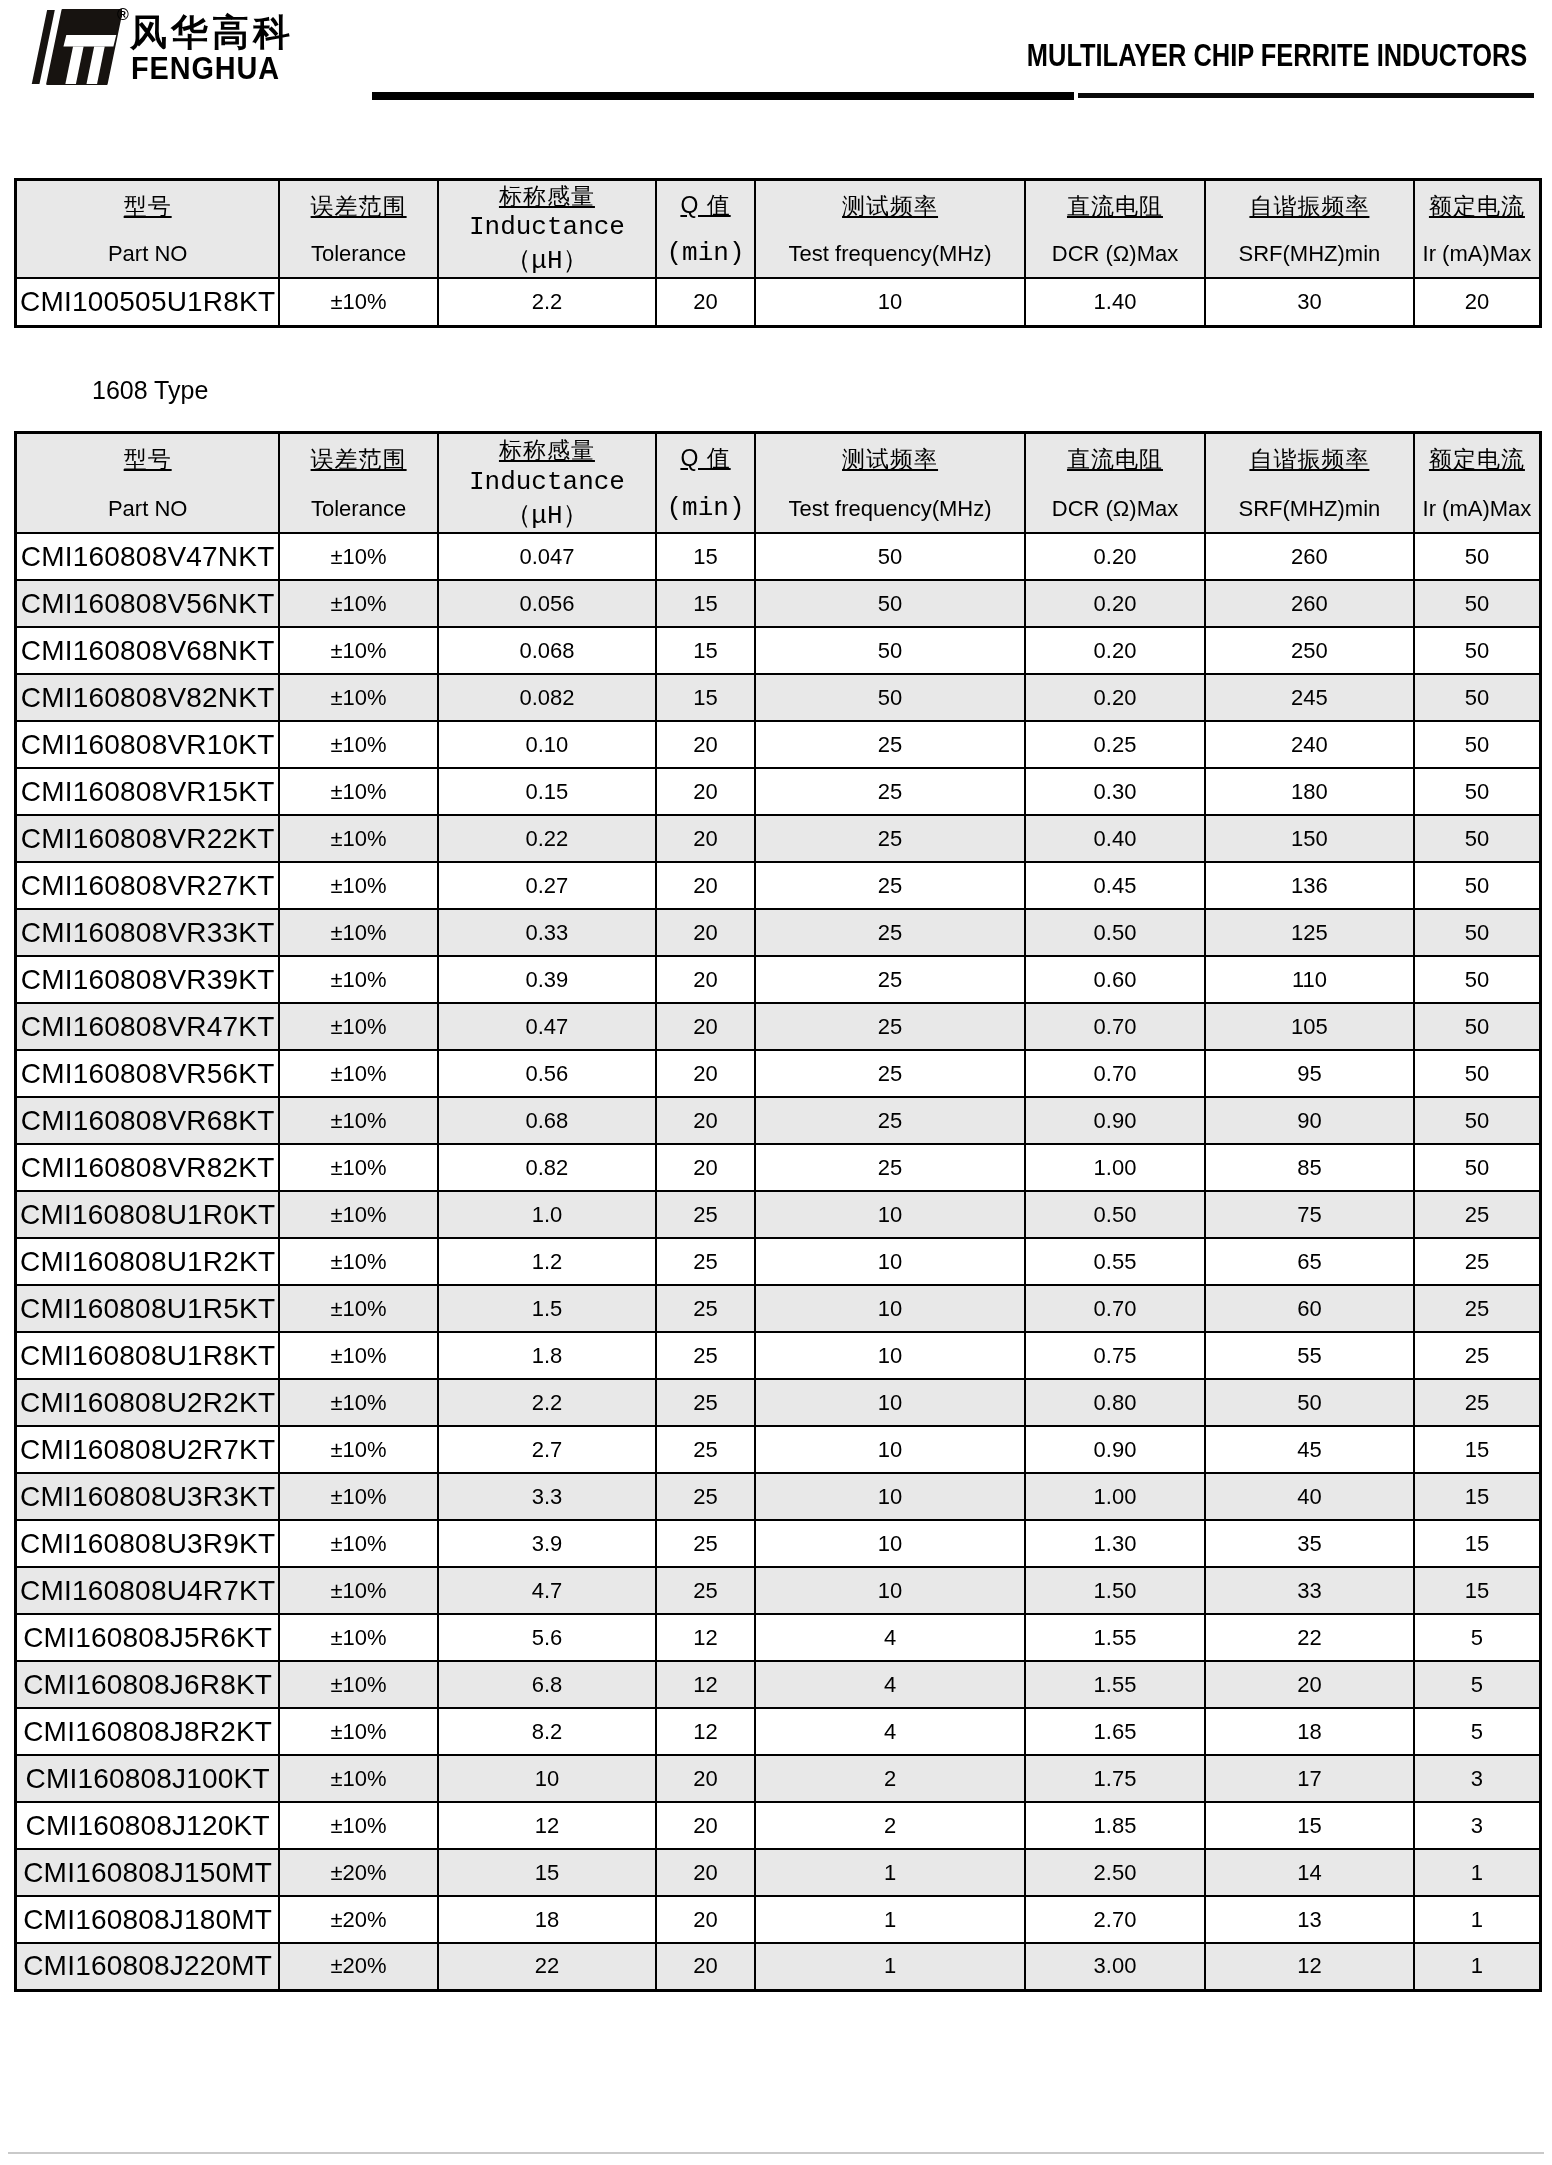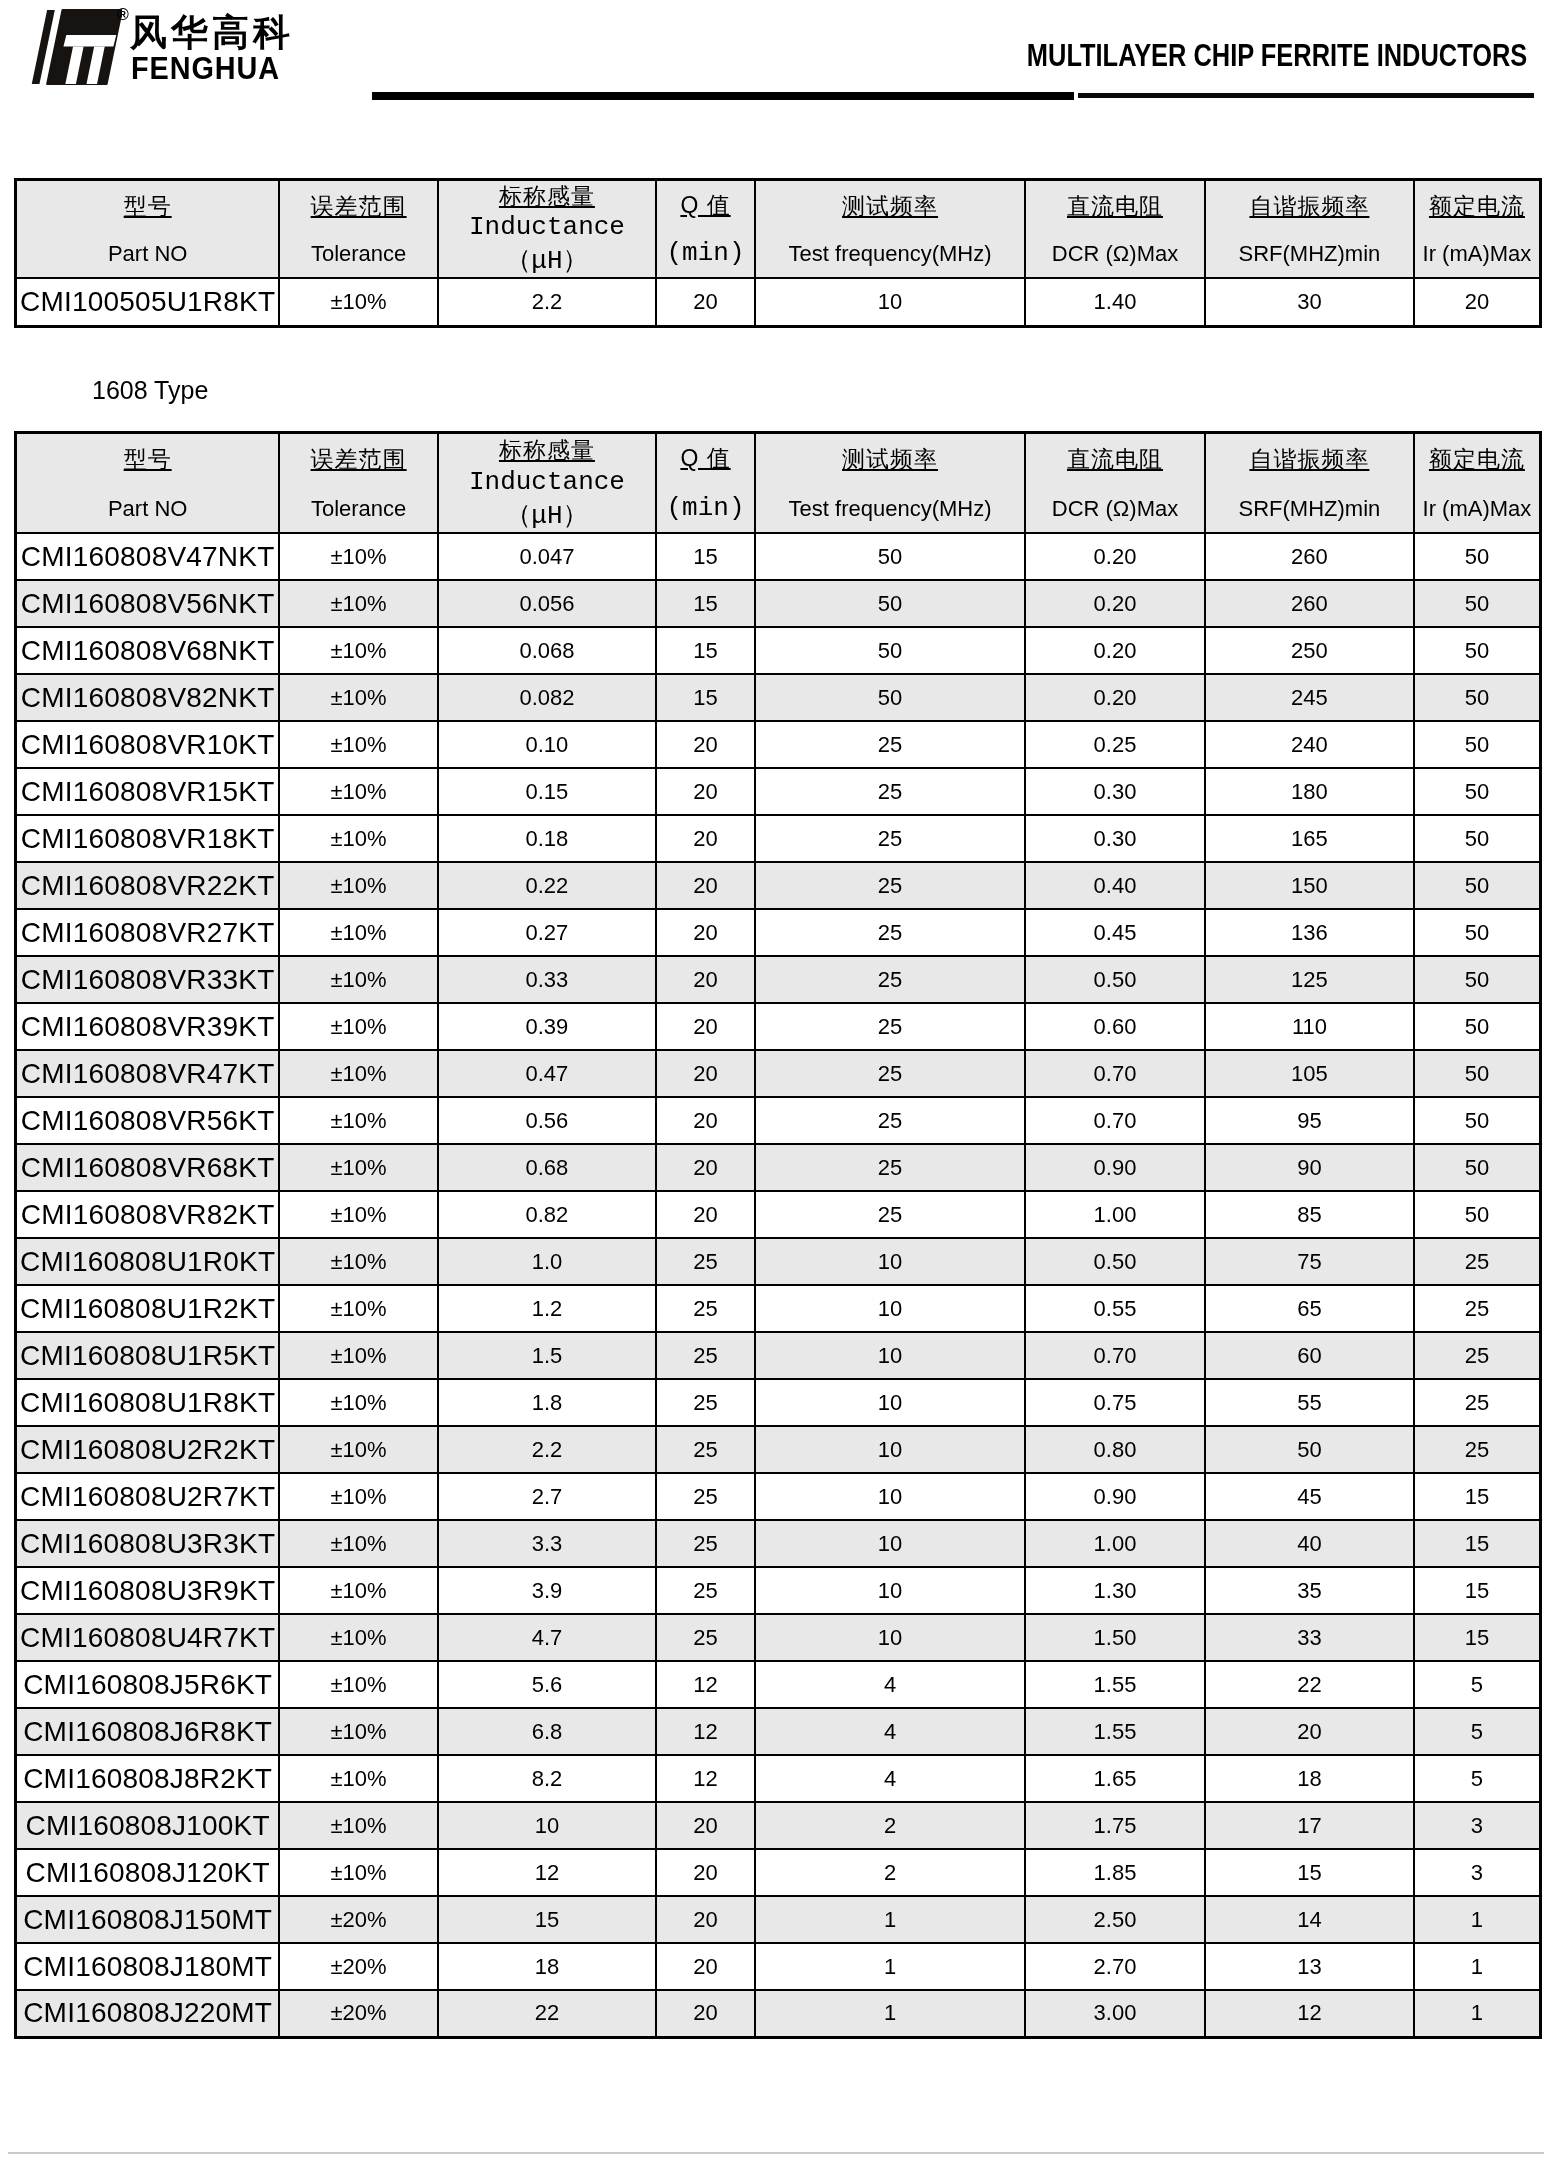--- a/index.html
+++ b/index.html
@@ -261,30 +261,20 @@
         <tr>
           <td class="part">CMI160808VR15KT</td>
           <td>±10%</td>
           <td>0.15</td>
           <td>20</td>
           <td>25</td>
           <td>0.30</td>
           <td>180</td>
           <td>50</td>
         </tr>
-        <tr>
-          <td class="part">CMI160808VR18KT</td>
-          <td>±10%</td>
-          <td>0.18</td>
-          <td>20</td>
-          <td>25</td>
-          <td>0.30</td>
-          <td>165</td>
-          <td>50</td>
-        </tr>
         <tr class="shaded">
           <td class="part">CMI160808VR22KT</td>
           <td>±10%</td>
           <td>0.22</td>
           <td>20</td>
           <td>25</td>
           <td>0.40</td>
           <td>150</td>
           <td>50</td>
         </tr>

